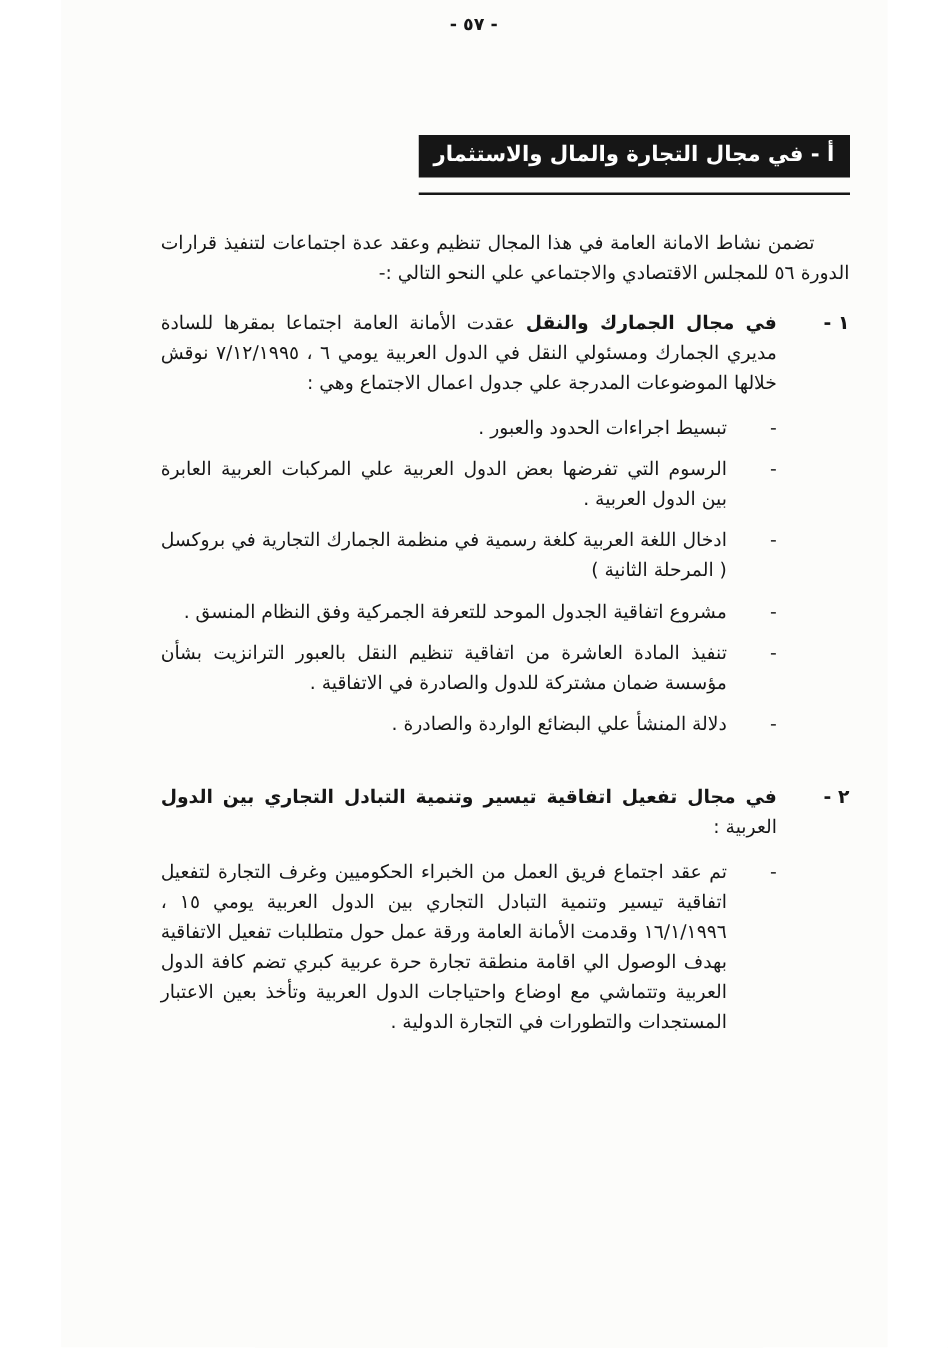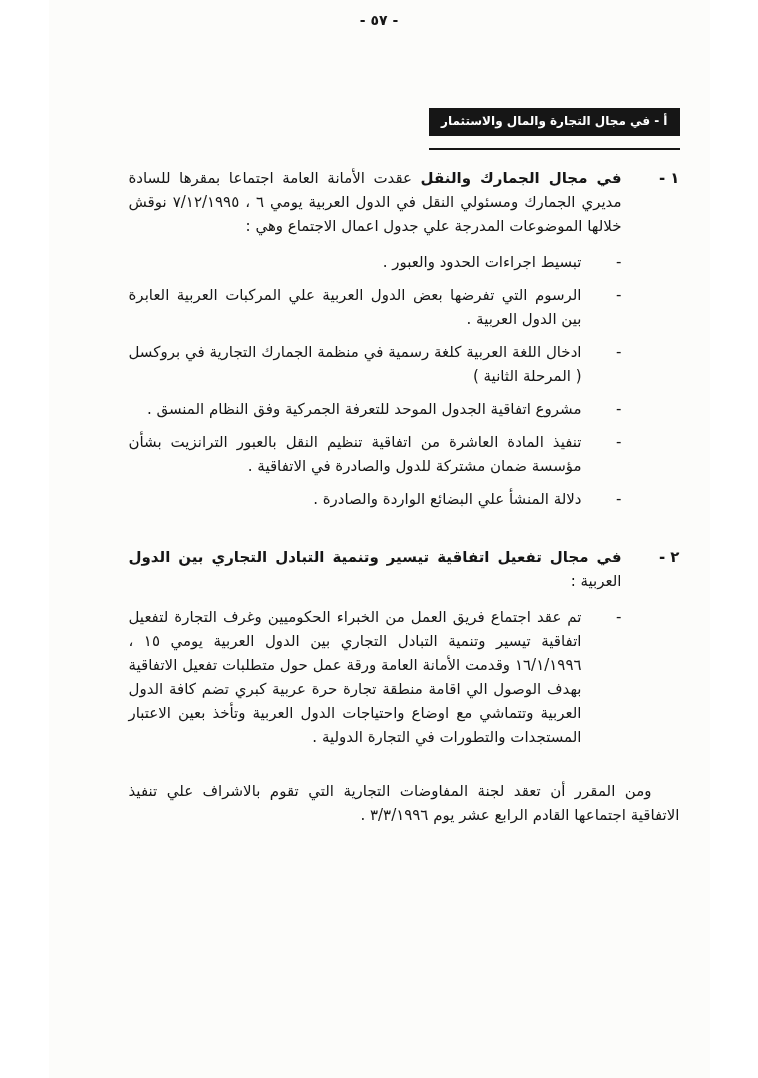--- a/index.html
+++ b/index.html
@@ -30,21 +30,21 @@
 
   .content {
     padding: 108px 30px 0 80px;
   }
 
   .heading-wrap { width: fit-content; }
   .heading {
     background: var(--heading_bg, #161616);
     color: var(--heading_text, #ffffff);
     font-weight: bold;
-    font-size: 12px;
+    font-size: 17px;
     padding: 6px 12px 8px 12px;
     letter-spacing: 0.5px;
     white-space: nowrap;
   }
   .heading-rule {
     height: 2px;
     background: var(--ink, #161616);
     margin-top: 12px;
   }
 
@@ -108,20 +108,21 @@
 
   <div class="page-number">- ٥٧ -</div>
 
   <div class="content">
 
     <div class="heading-wrap">
       <div class="heading">أ - في مجال التجارة والمال والاستثمار</div>
       <div class="heading-rule"></div>
     </div>
 
+    <p class="intro">تضمن نشاط الامانة العامة في هذا المجال تنظيم وعقد عدة اجتماعات لتنفيذ قرارات الدورة ٥٦ للمجلس الاقتصادي والاجتماعي علي النحو التالي :-</p>
 
     <div class="num-item">
       <div class="num-marker">١ -</div>
       <div class="num-body">
         <span class="lead">في مجال الجمارك والنقل</span><span> عقدت الأمانة العامة اجتماعا بمقرها للسادة مديري الجمارك ومسئولي النقل في الدول العربية يومي ٦ ، ٧/١٢/١٩٩٥ نوقش خلالها الموضوعات المدرجة علي جدول اعمال الاجتماع وهي :</span>
       </div>
     </div>
 
     <div class="bullets">
       <div class="bullet">
@@ -158,16 +159,15 @@
       </div>
     </div>
 
     <div class="bullets">
       <div class="bullet">
         <div class="dash">-</div>
         <div class="b-body">تم عقد اجتماع فريق العمل من الخبراء الحكوميين وغرف التجارة لتفعيل اتفاقية تيسير وتنمية التبادل التجاري بين الدول العربية يومي ١٥ ، ١٦/١/١٩٩٦ وقدمت الأمانة العامة ورقة عمل حول متطلبات تفعيل الاتفاقية بهدف الوصول الي اقامة منطقة تجارة حرة عربية كبري تضم كافة الدول العربية وتتماشي مع اوضاع واحتياجات الدول العربية وتأخذ بعين الاعتبار المستجدات والتطورات في التجارة الدولية .</div>
       </div>
     </div>
 
-    <p class="footer-par">ومن المقرر أن تعقد لجنة المفاوضات التجارية التي تقوم بالاشراف علي تنفيذ الاتفاقية اجتماعها القادم الرابع عشر يوم ٣/٣/١٩٩٦ .</p>
 
   </div>
 </div>
 
 </body></html>

